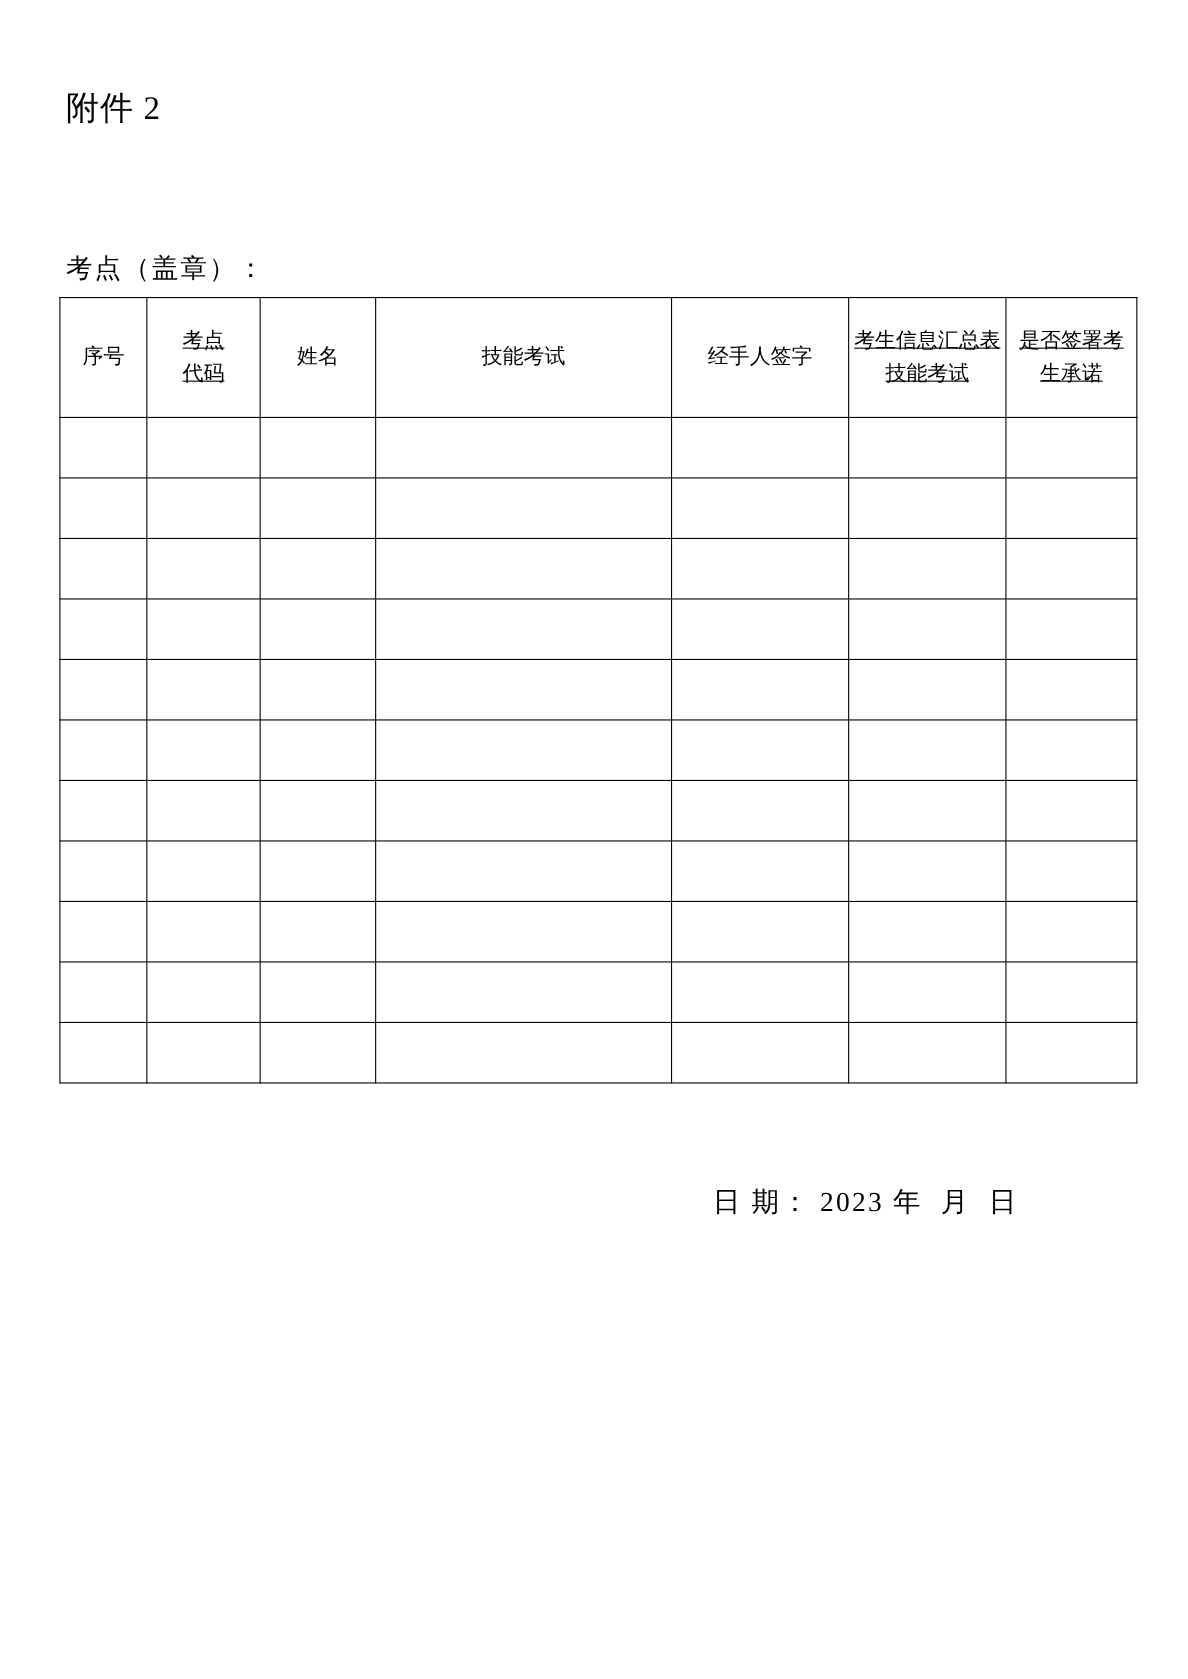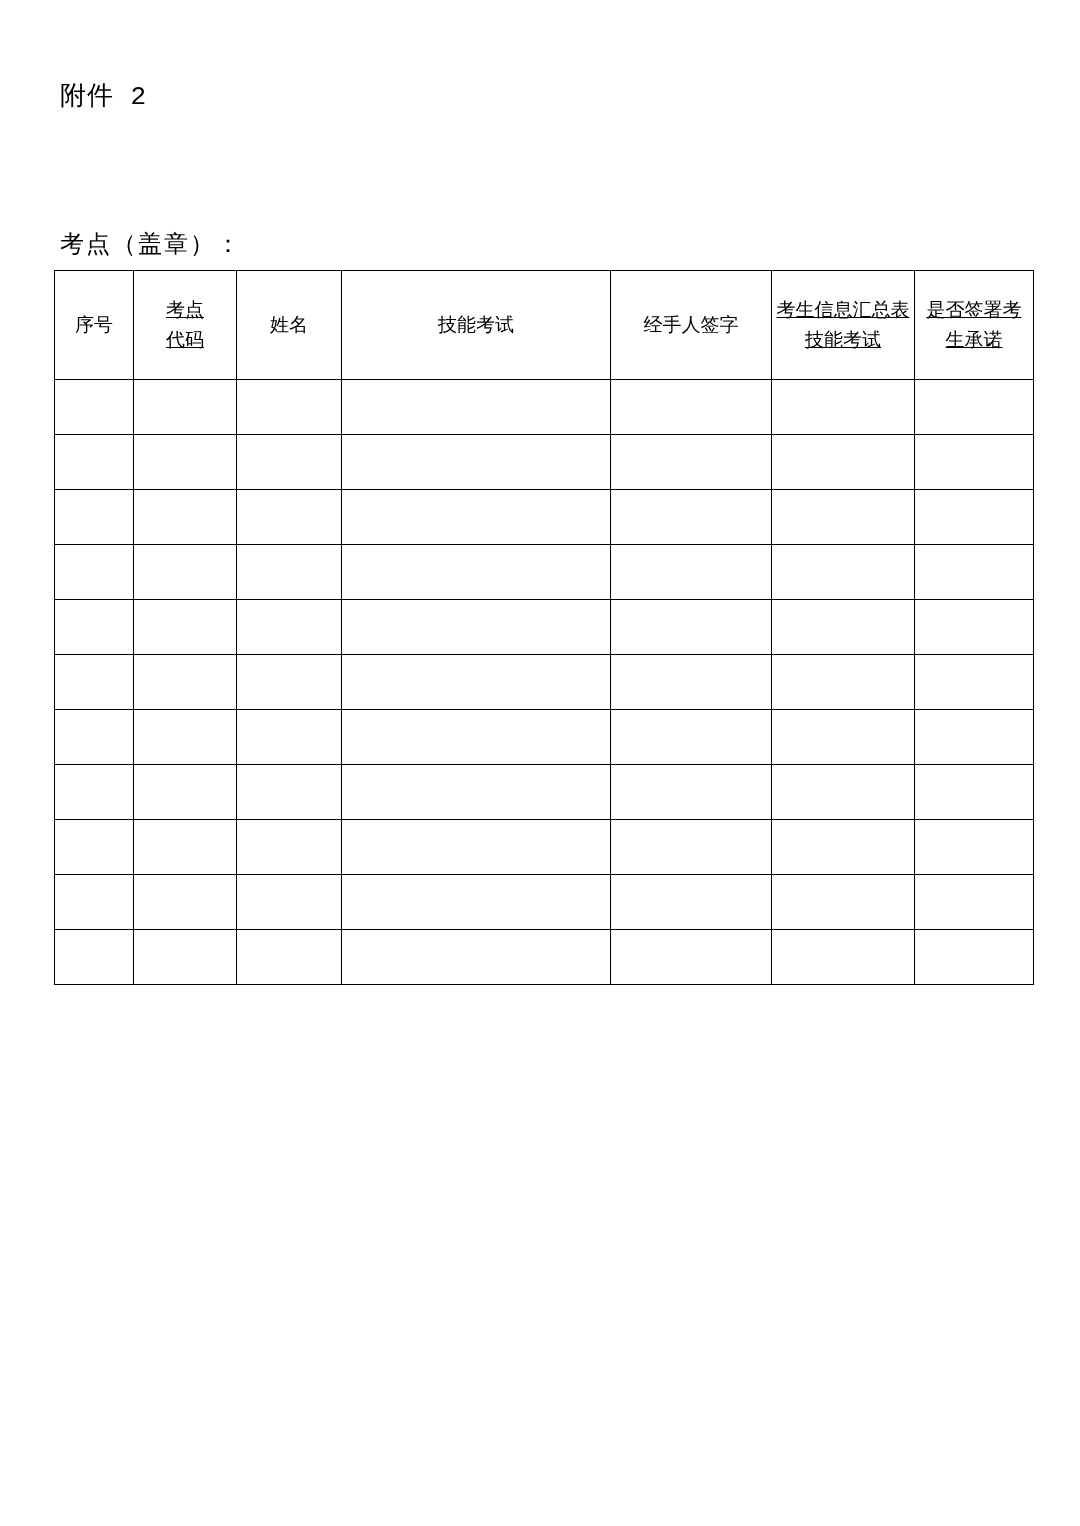--- a/index.html
+++ b/index.html
@@ -18,22 +18,22 @@
   .page {
     position: relative;
     width: 1080px;
     height: 1526px;
     box-sizing: border-box;
   }
   .attachment-label {
     position: absolute;
     left: 60px;
     top: 78px;
-    font-size: 26px;
-    font-family: Liberation Mono, monospace;
+    font-size: 30px;
+    font-family: Liberation Serif, serif;
     letter-spacing: 1px;
   }
   .doc-title {
     position: absolute;
     left: 0;
     right: 0;
     top: 118px;
     text-align: center;
     font-family: "Liberation Serif", serif;
     font-weight: bold;
@@ -223,15 +223,16 @@
           <td></td>
           <td></td>
           <td></td>
           <td></td>
           <td></td>
         </tr>
     </tbody>
   </table>
 
   <div class="footer-block">
+    <div>日 期： 2023 年  月  日</div>
   </div>
 
 </div>
 
 </body></html>

